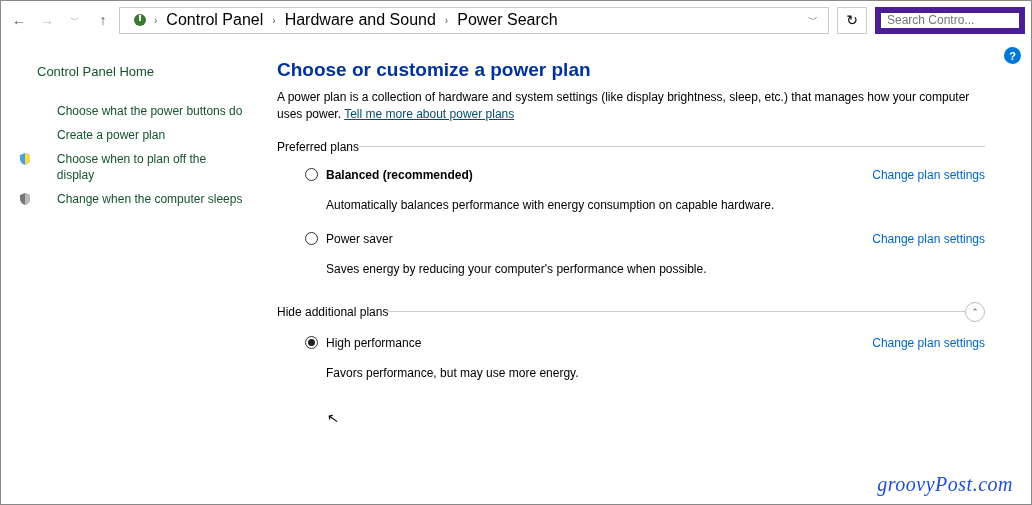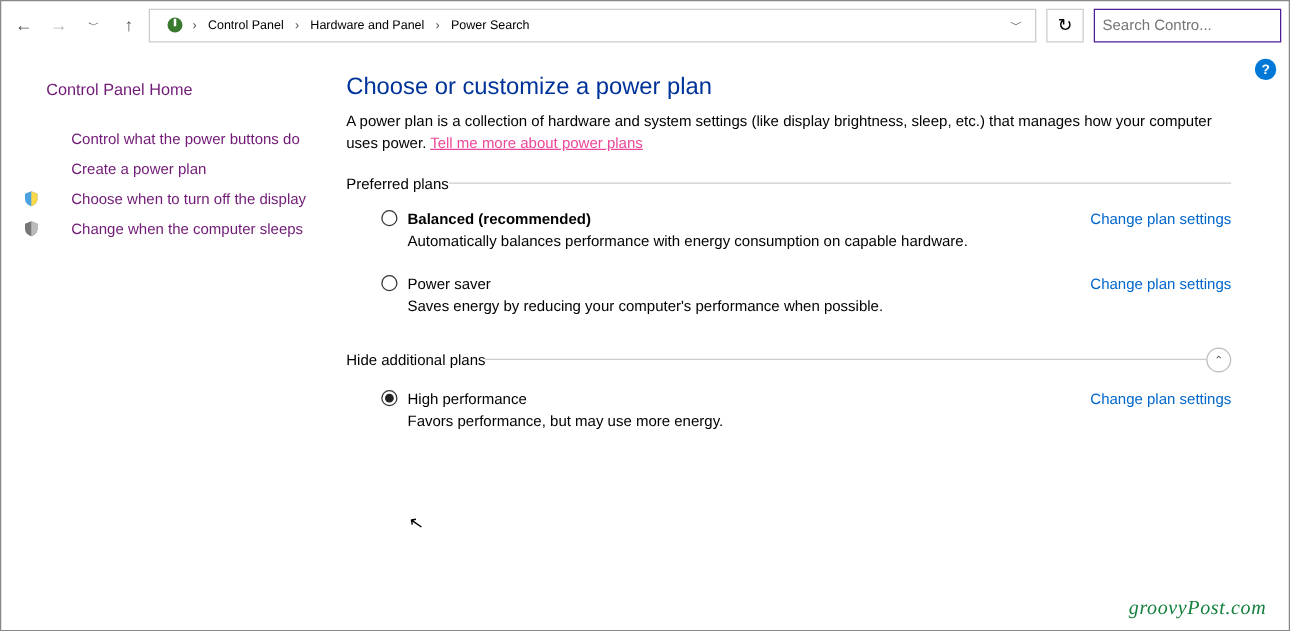--- a/index.html
+++ b/index.html
@@ -41,77 +41,77 @@
     height: 27px;
     border: 1px solid #ccc;
     display: flex;
     align-items: center;
     padding: 0 4px;
     gap: 2px;
   }
   .addr-crumb {
     padding: 2px 5px;
     cursor: pointer;
-    font-size: 10px;
+    font-size: 16px;
   }
   .addr-sep { color: #555; font-size: 10px; padding: 0 2px; }
   .addr-dd { margin-left:auto; color:#555; font-size:10px; padding:0 6px; cursor:pointer; }
   .refresh-btn {
     width: 30px; height: 27px;
     border: 1px solid #ccc;
     display: flex; align-items: center; justify-content: center;
     cursor: pointer;
     margin-left: 4px;
     font-size: 14px;
   }
   .search-box {
     width: 150px; height: 27px;
-    border: 1px solid #4c1d95;
+    border: 6px solid #4c1d95;
     margin-left: 4px;
     display: flex; align-items: center;
     padding: 0 6px;
     color: #777;
   }
   .search-box input {
     border:none; outline:none; flex:1; font-size:12px; color:#555; background:transparent;
   }
   .content {
     display: flex;
     height: calc(100% - 38px);
   }
   .sidebar {
     width: 256px;
     padding: 20px 12px 12px 16px;
   }
   .sidebar a {
     display: block;
-    color: #701a75;
+    color: #14532d;
     text-decoration: none;
     cursor: pointer;
     font-size: 12px;
     line-height: 1.35;
     padding: 4px 0 4px 20px;
     max-width: 210px;
   }
   .sidebar a.home { font-size: 13px; padding-left:20px; margin-bottom:14px; }
   .side-row { display:flex; align-items:flex-start; gap:4px; }
   .side-ico { width:16px; display:flex; justify-content:center; padding-top:5px; }
   .main {
     flex: 1;
     padding: 20px 46px 10px 20px;
     position: relative;
   }
   h1 {
     color: #003399;
-    font-weight: 400;
+    font-weight: 700;
     font-size: 19px;
     margin-bottom: 8px;
   }
   .desc { font-size: 12px; line-height: 1.45; color:#000; margin-bottom: 16px; }
-  .desc a { color:#ec4899; text-decoration: underline; cursor:pointer; }
+  .desc a { color:#0c4a6e; text-decoration: underline; cursor:pointer; }
   .section-label {
     font-size:12px; color:#000;
     display:flex; align-items:center; 
     margin: 6px 0 10px 0;
   }
   .section-label .line { flex:1; height:1px; background:#ccc; }
   .plan {
     padding: 4px 0 16px 28px;
     position: relative;
   }
@@ -123,41 +123,41 @@
   }
   .radio.selected::after {
     content:""; width:7px; height:7px; background:#222; border-radius:50%;
   }
   .plan-name { font-size:12px; }
   .plan-name.bold { font-weight:600; }
   .plan-link {
     margin-left:auto; color:#0066cc; cursor:pointer; font-size:12px;
   }
   .plan-sub {
-    font-size:12px; color:#000; margin-top:4px; margin-left:21px;
+    font-size:12px; color:#000; margin-top:16px; margin-left:21px;
     max-width: 560px;
   }
   .collapse-btn {
     width:20px; height:20px; border:1px solid #bbb; border-radius:50%;
     display:flex; align-items:center; justify-content:center;
     font-size:9px; color:#555; cursor:pointer;
   }
   .help-btn {
     position:absolute; top:8px; right:10px;
     width:17px; height:17px; border-radius:50%;
     background:#0078d7; color:#fff;
     display:flex; align-items:center; justify-content:center;
     font-size:11px; font-weight:bold; cursor:pointer;
   }
   .watermark {
     position:absolute; bottom:8px; right:18px;
     font-family: Georgia, 'Times New Roman', serif;
     font-style: italic;
-    font-size: 16px;
-    color:#15803d;
+    font-size: 20px;
+    color:#1d4ed8;
     letter-spacing: 0.5px;
   }
   .cursor-fake {
     position:absolute; left:326px; top:409px; font-size:14px; color:#000;
     pointer-events:none; transform: rotate(-10deg);
   }
 </style>
 </head>
 <body>
 
@@ -169,52 +169,52 @@
   <div class="addr-bar">
     <span class="addr-icon">
       <svg width="17" height="17" viewBox="0 0 17 17">
           <circle cx="8" cy="8" r="6" fill="#3a7a2f"></circle>
           <rect x="7" y="3" width="2" height="6" fill="#fff"></rect>
         </svg>
     </span>
     <span class="addr-sep">›</span>
     <span class="addr-crumb">Control Panel</span>
     <span class="addr-sep">›</span>
-    <span class="addr-crumb">Hardware and Panel</span>
+    <span class="addr-crumb">Hardware and Sound</span>
     <span class="addr-sep">›</span>
     <span class="addr-crumb">Power Search</span>
     <span class="addr-dd">﹀</span>
   </div>
   <div class="refresh-btn">↻</div>
   <div class="search-box">
     <input placeholder="Search Contro..." style="">
 
   </div>
 </div>
 
 <div class="content">
 
   <div class="sidebar">
     <a class="home">Control Panel Home</a>
     <div class="side-row">
         <span class="side-ico"></span>
-        <a>Control what the power buttons do</a>
+        <a>Choose what the power buttons do</a>
       </div>
     <div class="side-row">
         <span class="side-ico"></span>
         <a>Create a power plan</a>
       </div>
     <div class="side-row">
       <span class="side-ico">
           <svg width="14" height="14" viewBox="0 0 14 14">
             <path d="M7 1 L12 3 V7 C12 10 10 12 7 13 C4 12 2 10 2 7 V3 Z" fill="#4aa3e0"></path>
             <path d="M7 1 L12 3 V7 C12 10 10 12 7 13 Z" fill="#f9d84a"></path>
           </svg>
         </span>
-      <a>Choose when to turn off the display</a>
+      <a>Choose when to plan off the display</a>
     </div>
     <div class="side-row">
       <span class="side-ico">
           <svg width="14" height="14" viewBox="0 0 14 14">
             <path d="M7 1 L12 3 V7 C12 10 10 12 7 13 C4 12 2 10 2 7 V3 Z" fill="#777"></path>
             <path d="M7 1 L12 3 V7 C12 10 10 12 7 13 Z" fill="#bbb"></path>
           </svg>
         </span>
       <a>Change when the computer sleeps</a>
     </div>

